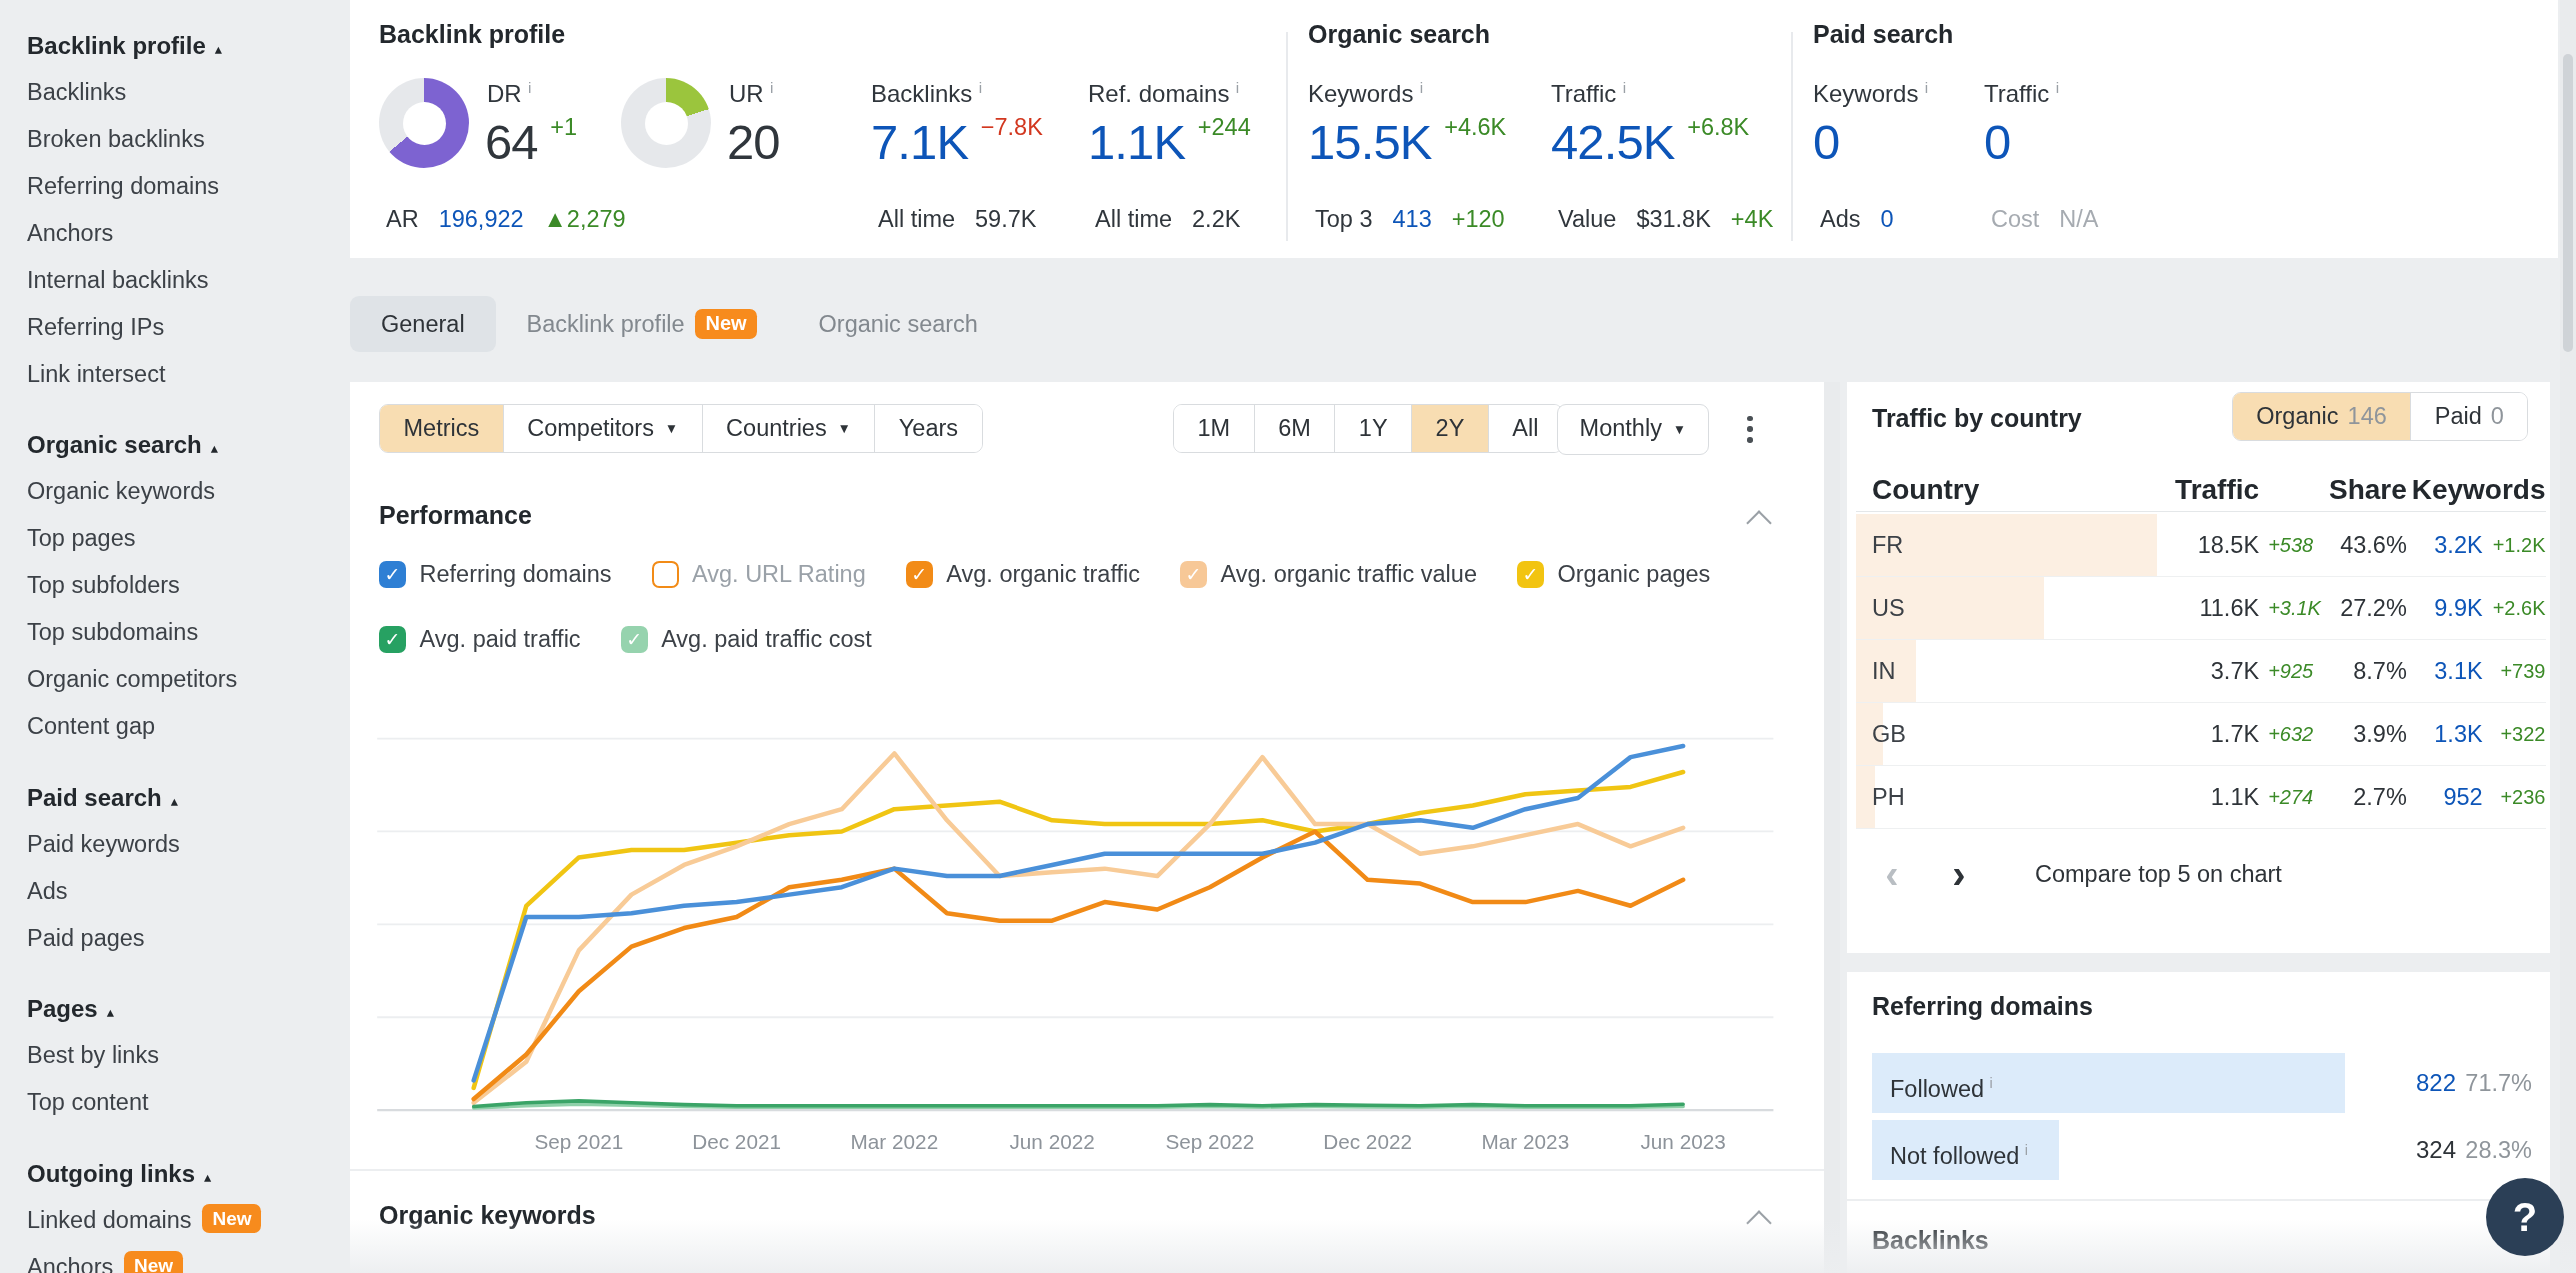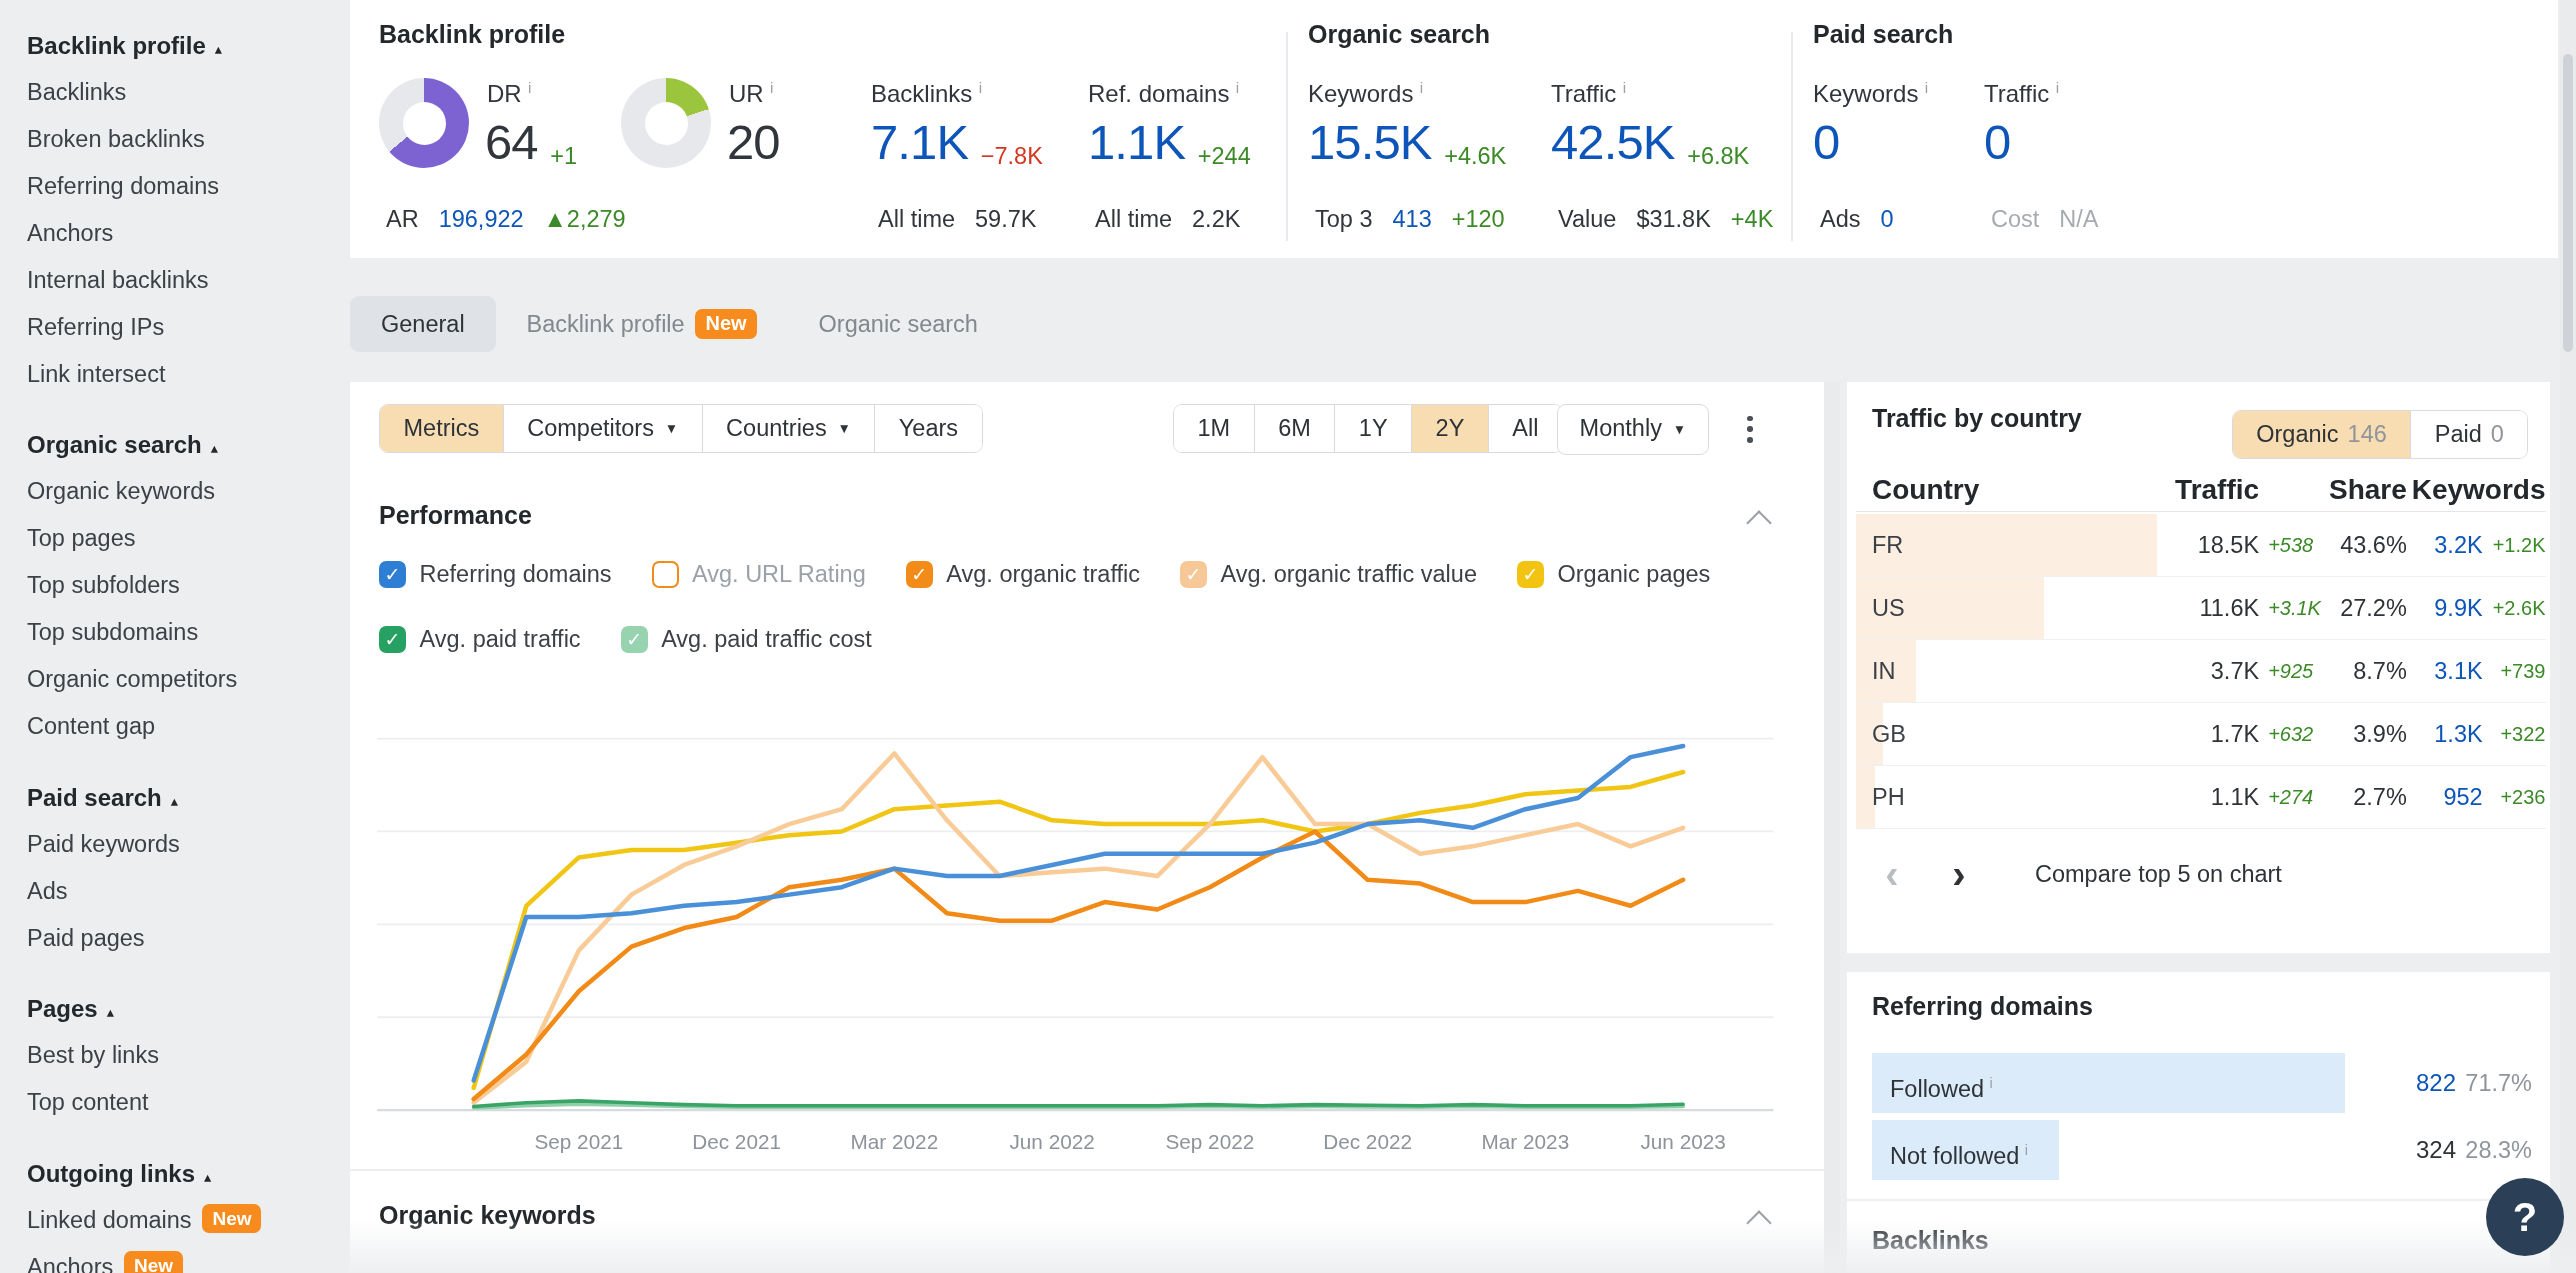--- a/index.html
+++ b/index.html
@@ -16,21 +16,21 @@
   .side-item { font-size:23.5px; color:#3c4147; height:47px; line-height:47px; cursor:pointer; white-space:nowrap; }
   .badge { display:inline-block; background:#f78b1d; color:#fff; font-size:19px; font-weight:bold; line-height:19px; padding:5.4px 10px; border-radius:7.2px; margin-left:10.8px; vertical-align:2.7px; }
 
   
   #topcard { left:350px; top:0; width:2208px; height:258px; }
   .ov-title { position:absolute; font-size:25px; font-weight:bold; color:#23282d; white-space:nowrap; }
   .donut { position:absolute; width:90px; height:90px; border-radius:50%; }
   .donut::after { content:""; position:absolute; inset:23.5px; background:#fff; border-radius:50%; }
   .mlabel { position:absolute; font-size:24px; color:#30363c; white-space:nowrap; }
   .mlabel sup { font-size:15.3px; color:#9aa0a6; margin-left:6.3px; }
-  .mval { position:absolute; display:flex; align-items:flex-end; gap:12.6px; white-space:nowrap; }
+  .mval { position:absolute; display:flex; align-items:flex-start; gap:12.6px; white-space:nowrap; }
   .big { font-size:49px; letter-spacing:-0.9px; color:#30363c; }
   .big.blue { color:#0d55b8; }
   .delta { font-size:23.5px; }
   .green { color:#3b8a27; } .red { color:#d2371f; }
   .grayed { color:#a6abb1; }
   .subrow { position:absolute; font-size:23.5px; color:#30363c; display:flex; gap:20px; white-space:nowrap;margin-left:7px; }
   .link { color:#0d55b8; cursor:pointer; }
   .vdiv { position:absolute; top:32px; width:1.8px; height:209px; background:#e8eaed; }
 
   
@@ -61,21 +61,21 @@
   #chartbox { position:absolute; left:0; top:325px; width:1447px; height:460px; }
   .card-div { position:absolute; left:0; width:100%; height:1.8px; background:#eceef0; }
   .fadeout { position:absolute; left:350px; top:1219px; width:2226px; height:54px; background:linear-gradient(to bottom, rgba(236,238,240,0), rgba(236,238,240,0.95)); pointer-events:none; z-index:5; }
 
   
   .scrollstrip { position:absolute; background:#e9ebed; }
   .thumb { position:absolute; left:2.7px; width:10.8px; border-radius:5.4px; background:#cfd3d7; }
 
   
   #tbccard { left:1847px; top:382px; width:703px; height:571px; }
-  #tbc-toggle { position:absolute; right:21.6px; top:28px;margin-left:26px; }
+  #tbc-toggle { position:absolute; right:21.6px; top:10px;margin-left:26px; }
   .seg .cnt { color:#8f959b; margin-left:9px; }
   .tbc-grid { display:flex; align-items:center; height:63px; padding-left:16px; position:relative; }
   .c-country { width:126px; font-size:23.5px; color:#3c4147; position:relative; z-index:1; }
   .c-traffic { width:262px; text-align:right; font-size:23.5px; color:#2e3338; position:relative; z-index:1; }
   .c-tdelta { width:70px; padding-left:9px; font-size:20px; position:relative; z-index:1;font-style:italic; }
   .c-share { width:78px; text-align:right; font-size:23.5px; color:#2e3338; position:relative; z-index:1; }
   .c-kw { width:76px; text-align:right; font-size:23.5px; position:relative; z-index:1; }
   .c-kdelta { width:63px; text-align:right; font-size:20px; position:relative; z-index:1; }
   #tbc-header { position:absolute; left:9px; right:4.5px; top:87px; height:43px; border-bottom:1.8px solid #e4e7e9; }
   #tbc-header div { font-weight:bold; font-size:28px; color:#23282d; }

